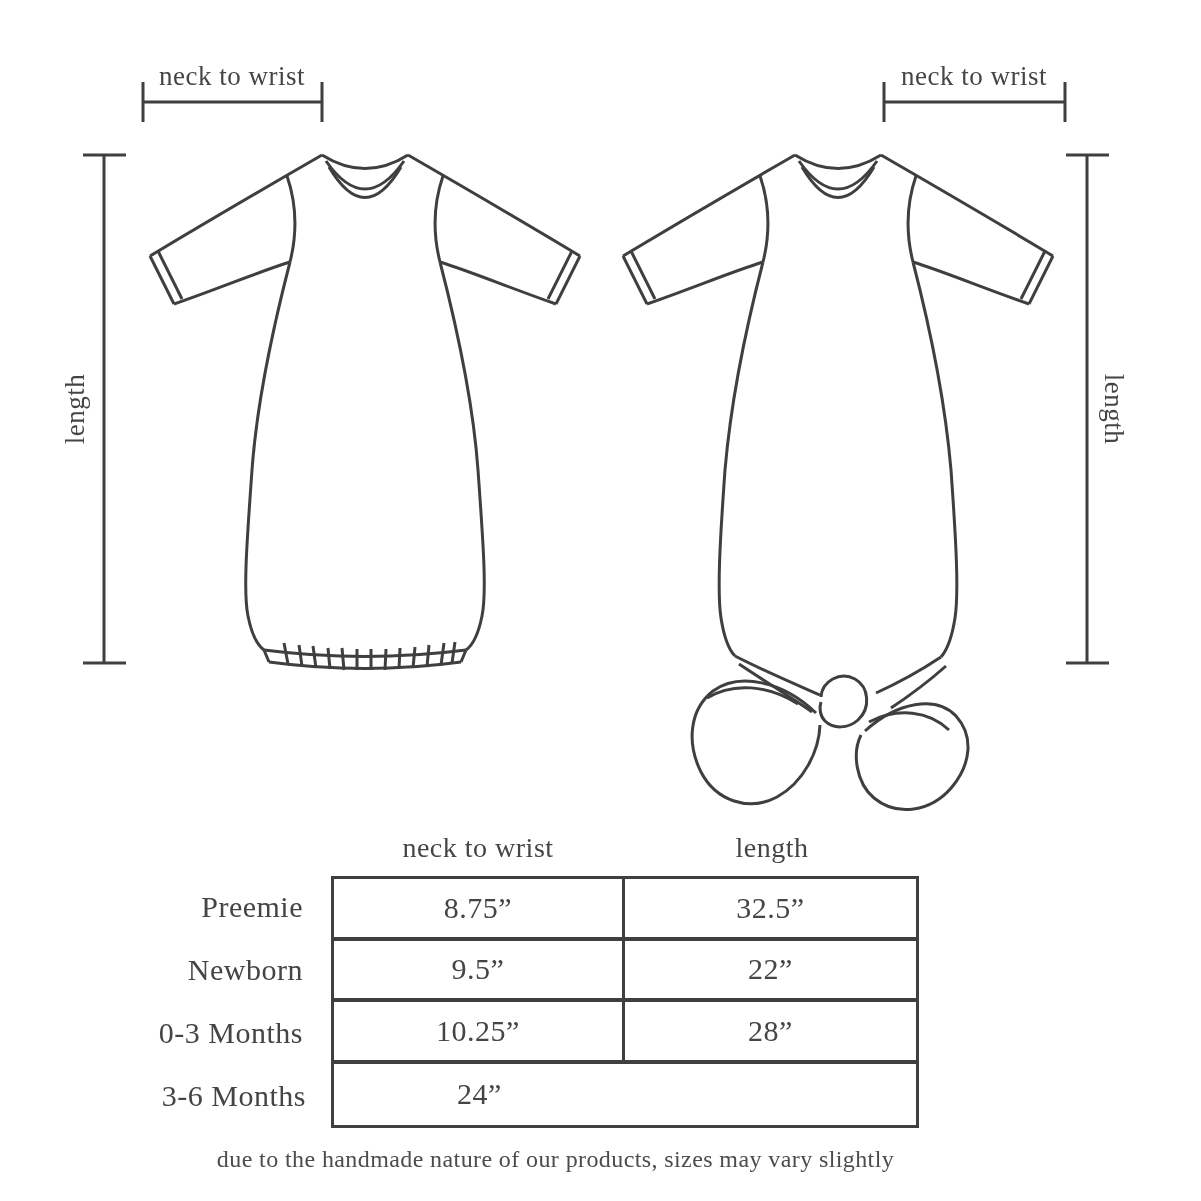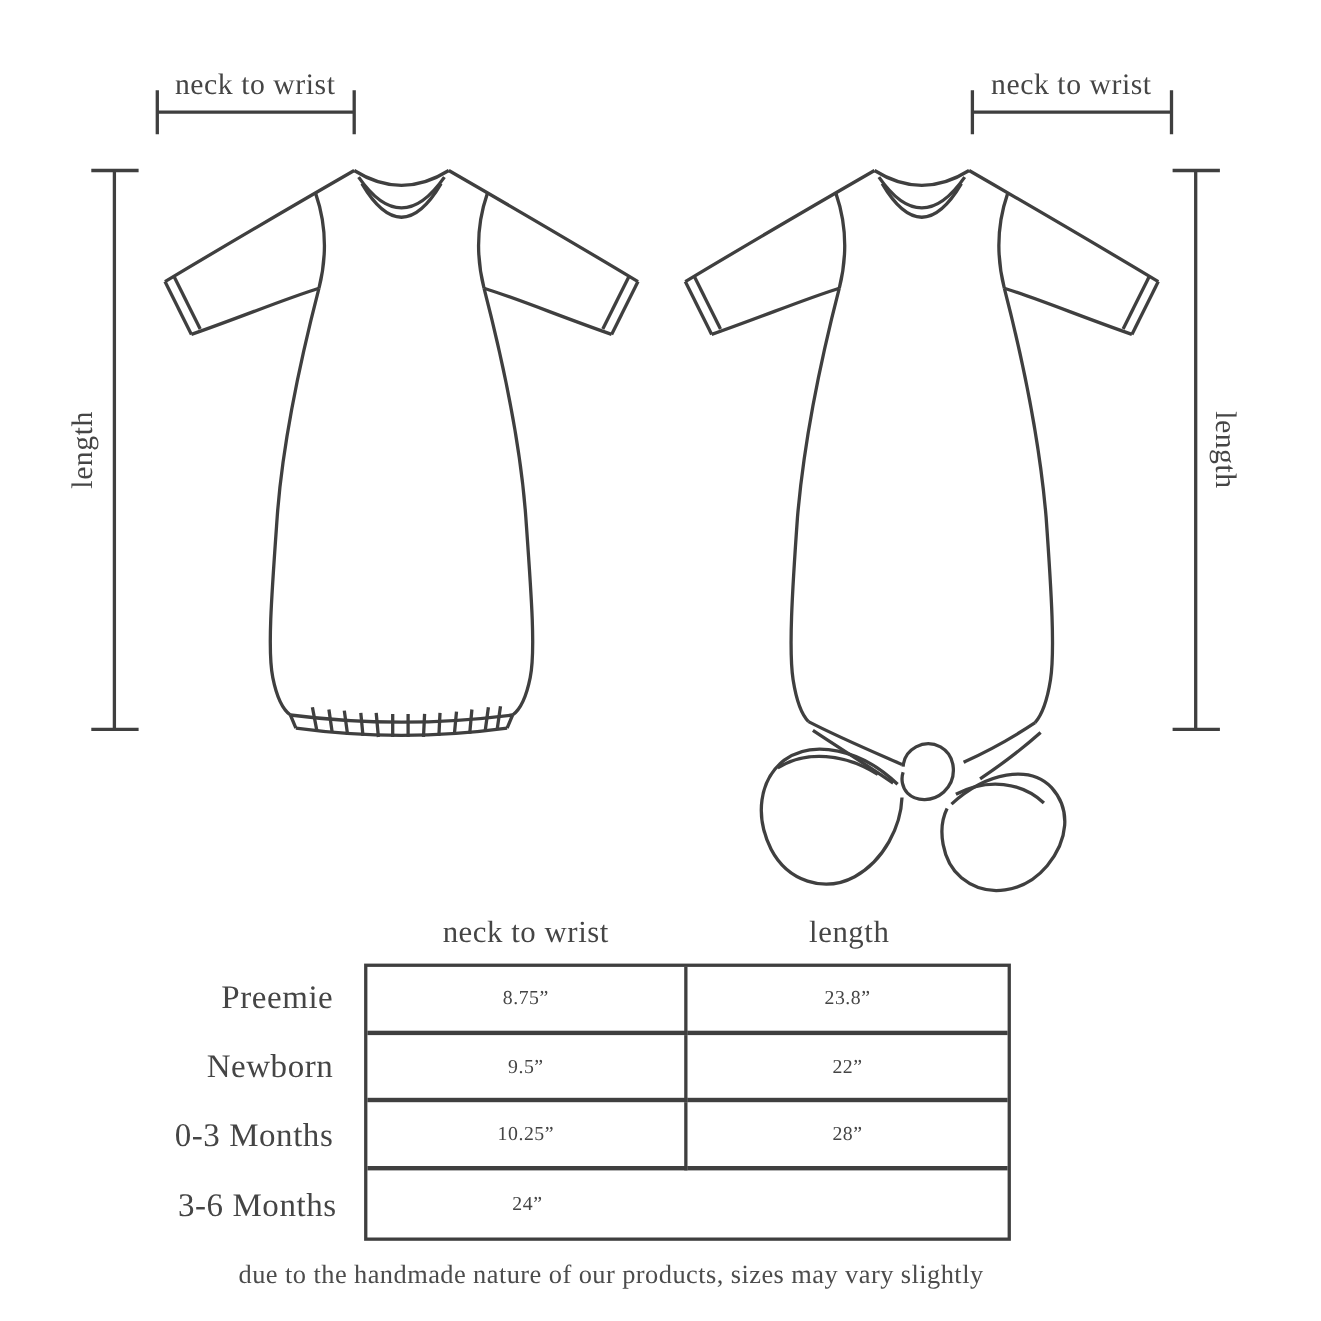--- a/index.html
+++ b/index.html
@@ -21,21 +21,21 @@
     font-size:30px;letter-spacing:0.5px;text-align:right;line-height:40px;color:#454545;
   }
   #size-table{
     left:331px;top:876px;width:588px;height:252px;
     border:3px solid #3f3f3f;box-sizing:border-box;
     display:grid;grid-template-columns:1fr 1fr;grid-template-rows:repeat(4,1fr);
     background:#ffffff;
   }
   .cell{
     display:flex;align-items:center;justify-content:center;
-    font-size:18px;letter-spacing:0.5px;color:#454545;box-sizing:border-box;
+    font-size:30px;letter-spacing:0.5px;color:#454545;box-sizing:border-box;
   }
   .col0{border-right:3px solid #3f3f3f;}
   .rowline{border-bottom:4px solid #3f3f3f;}
   #footnote{
     left:0;top:1146px;width:1111px;text-align:center;
     font-size:24px;letter-spacing:0.4px;color:#4c4c4c;
   }
   svg path{fill:none;stroke:#3f3f3f;stroke-width:3;stroke-linejoin:round;}
 </style>
 </head>
@@ -110,21 +110,21 @@
   <div class="abs col-header" style="left:331px;top:826px;width:294px;height:44px">neck to wrist</div>
   <div class="abs col-header" style="left:625px;top:826px;width:294px;height:44px">length</div>
 
   <div class="abs row-label" style="left:40px;top:950px;width:263px;height:40px">Newborn</div>
   <div class="abs row-label" style="left:40px;top:887px;width:263px;height:40px">Preemie</div>
   <div class="abs row-label" style="left:40px;top:1013px;width:263px;height:40px">0-3 Months</div>
   <div class="abs row-label" style="left:43px;top:1076px;width:263px;height:40px">3-6 Months</div>
 
   <div id="size-table" class="abs">
     <div class="cell col0 rowline">8.75”</div>
-    <div class="cell rowline">23.8”</div>
+    <div class="cell rowline">32.5”</div>
     <div class="cell col0 rowline">9.5”</div>
     <div class="cell rowline">22”</div>
     <div class="cell col0 rowline">10.25”</div>
     <div class="cell rowline">28”</div>
     <div class="cell">24”</div>
   </div>
 
   <div id="footnote" class="abs">due to the handmade nature of our products, sizes may vary slightly</div>
 
 </div>

